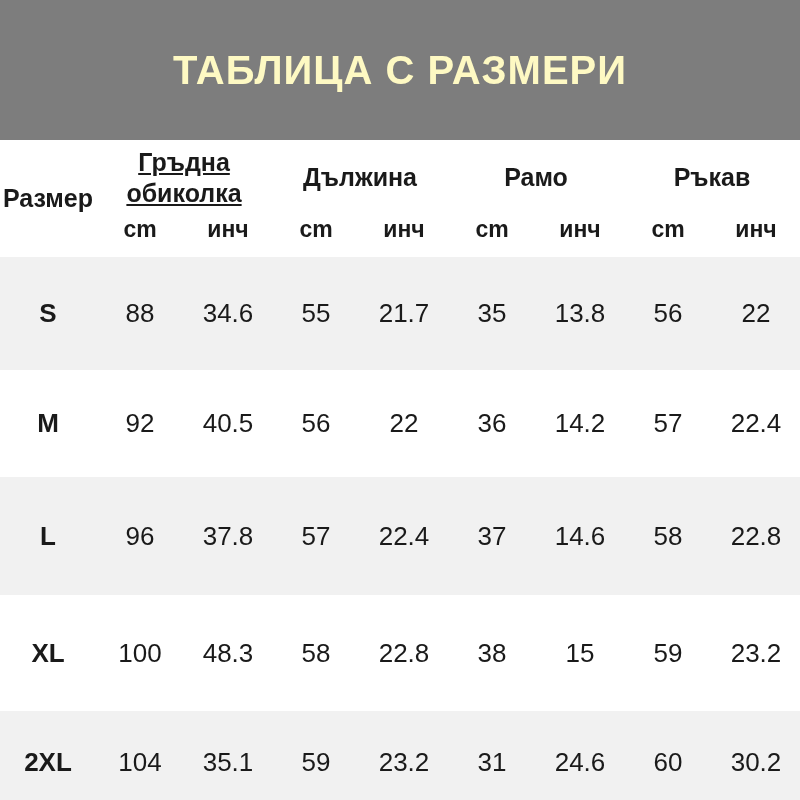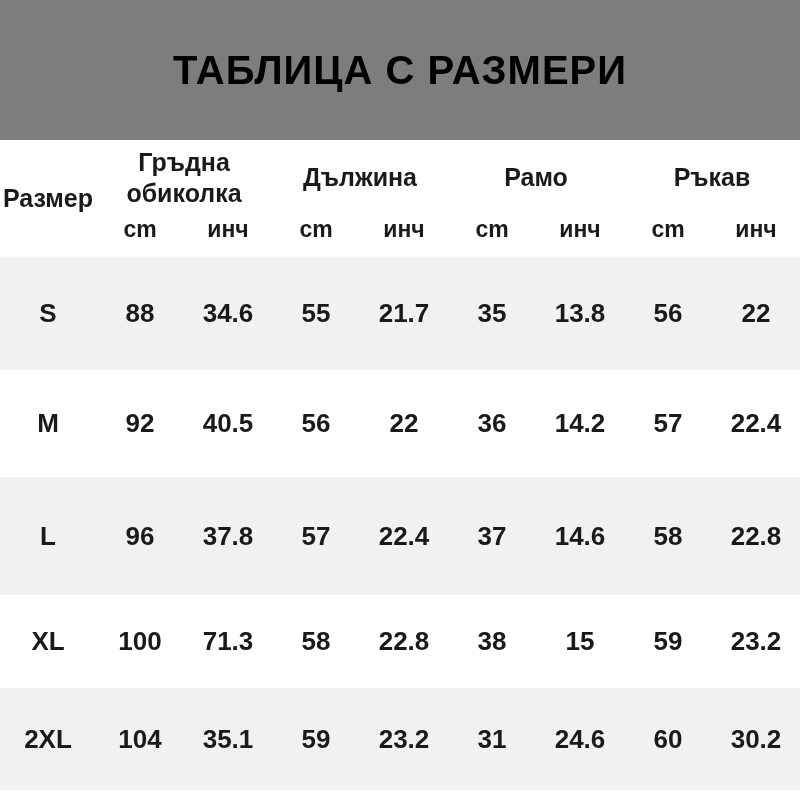--- a/index.html
+++ b/index.html
@@ -9,50 +9,50 @@
     background: #ffffff;
     font-family: "Liberation Sans", "DejaVu Sans", sans-serif;
     color: #1a1a1a;
   }
   .title-band {
     width: 800px; height: 140px;
     background: #7d7d7d;
     display: flex; align-items: center; justify-content: center;
   }
   .title-band .title {
-    color: #000000;
+    color: #fef9c3;
     font-size: 40px;
     font-weight: 700;
     letter-spacing: 1px;
     white-space: nowrap;
   }
   table.size-table {
     width: 800px;
     border-collapse: collapse;
     table-layout: fixed;
   }
   .size-table th, .size-table td {
     text-align: center;
     vertical-align: middle;
     padding: 0;
     border: none;
   }
   .size-table thead th { font-weight: 700; color: #1a1a1a; }
   tr.group-row { height: 76px; }
   tr.group-row th { font-size: 25px; line-height: 1.25; }
-  tr.group-row th.wrap { padding: 0 22px; }
+  tr.group-row th.wrap { padding: 0 22px; text-decoration: underline; }
   tr.unit-row { height: 41px; }
   tr.unit-row th { font-size: 23px; vertical-align: top; }
-  tbody td { font-size: 26px; font-weight: 700; }
+  tbody td { font-size: 26px; font-weight: 400; }
   tbody td.size-cell { font-weight: 700; }
   tbody tr.stripe { background: #f1f1f1; }
   tr.r-s  { height: 113px; }
   tr.r-m  { height: 107px; }
   tr.r-l  { height: 118px; }
-  tr.r-xl { height: 93px; }
+  tr.r-xl { height: 116px; }
   tr.r-2xl{ height: 102px; margin-top: 36px; }
 </style>
 </head>
 <body>
 
 <div class="canvas">
 
   <div class="title-band">
     <span class="title">ТАБЛИЦА С РАЗМЕРИ</span>
   </div>
@@ -118,21 +118,21 @@
         <td class="value-cell">57</td>
         <td class="value-cell">22.4</td>
         <td class="value-cell">37</td>
         <td class="value-cell">14.6</td>
         <td class="value-cell">58</td>
         <td class="value-cell">22.8</td>
       </tr>
       <tr class="r-xl">
         <td class="size-cell">XL</td>
         <td class="value-cell">100</td>
-        <td class="value-cell">71.3</td>
+        <td class="value-cell">48.3</td>
         <td class="value-cell">58</td>
         <td class="value-cell">22.8</td>
         <td class="value-cell">38</td>
         <td class="value-cell">15</td>
         <td class="value-cell">59</td>
         <td class="value-cell">23.2</td>
       </tr>
       <tr class="stripe r-2xl">
         <td class="size-cell">2XL</td>
         <td class="value-cell">104</td>

